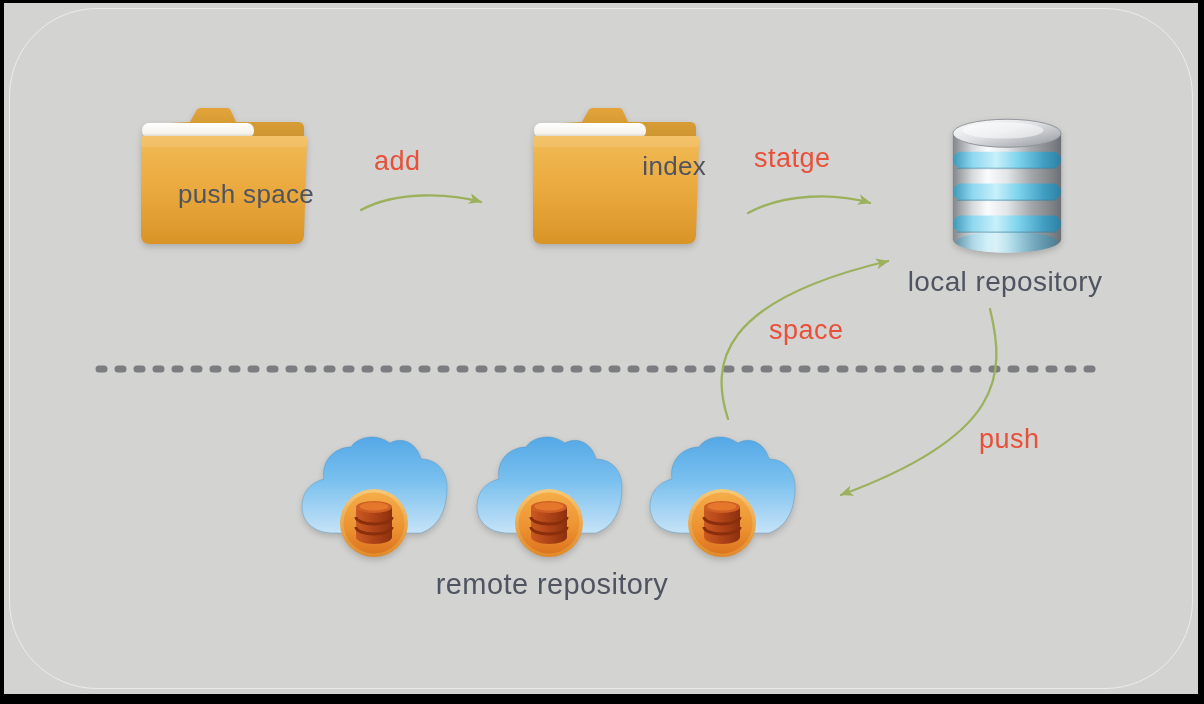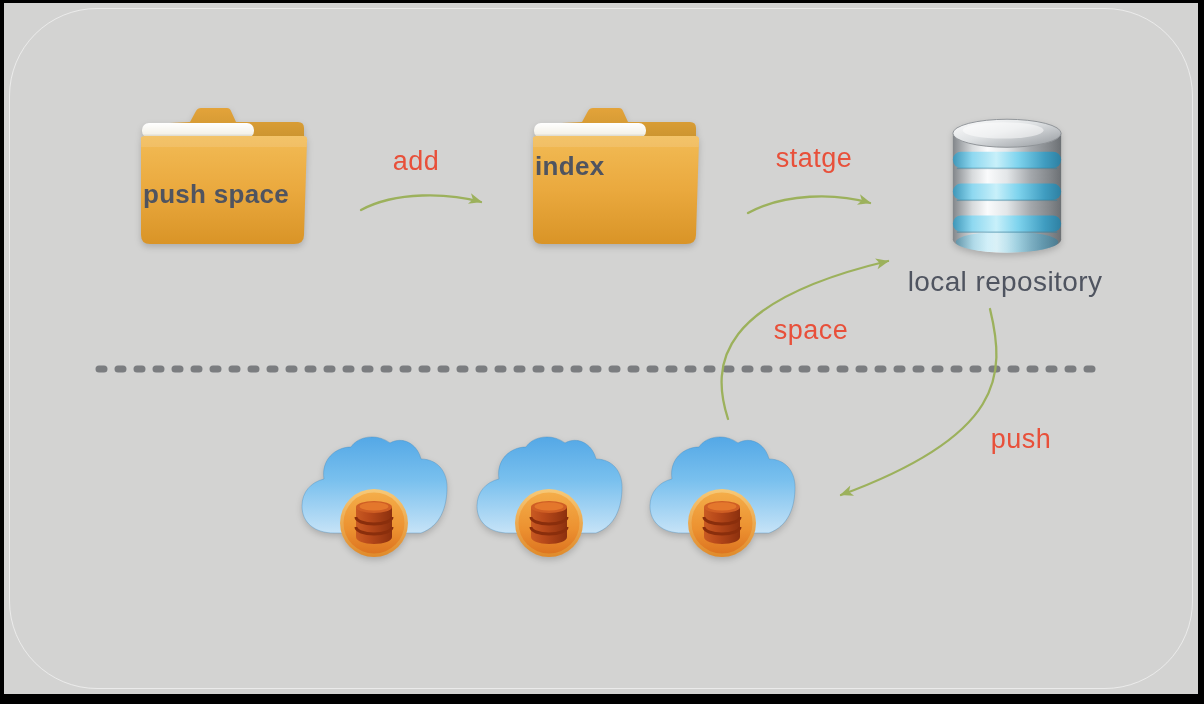--- a/index.html
+++ b/index.html
@@ -30,26 +30,26 @@
   .divider{stroke:var(--divider,#7b7d80);stroke-width:7;stroke-linecap:round;stroke-dasharray:5 14;fill:none;}
   .node{position:absolute;}
   .node svg{display:block;filter:drop-shadow(0 3px 3px rgba(0,0,0,0.18));}
   .node-label{
     position:absolute;text-align:center;
     font-weight:normal;font-size:28px;line-height:30px;
     color:var(--node-label,#515660);letter-spacing:0.4px;
     white-space:nowrap;
   }
   .folder-label{
-    position:absolute;left:9px;width:100%;text-align:left;
-    font-weight:bold;font-size:26px;line-height:31px;
+    position:absolute;left:0;width:100%;text-align:right;
+    font-weight:normal;font-size:26px;line-height:31px;
     color:var(--node-label,#515660);letter-spacing:0.3px;
   }
   .action-label{
-    position:absolute;text-align:center;
+    position:absolute;
     font-size:27px;line-height:30px;
     color:var(--action-label,#e8503a);letter-spacing:0.5px;
     white-space:nowrap;
   }
 </style>
 </head>
 <body>
 
 <div class="frame">
   <div class="canvas">
@@ -227,15 +227,16 @@
             <use href="#cloudIcon"></use>
           </g>
         <g transform="translate(175,0)">
             <use href="#cloudIcon"></use>
           </g>
         <g transform="translate(348,0)">
             <use href="#cloudIcon"></use>
           </g>
       </svg>
     </div>
+    <div class="node-label" style="left:418px;top:566px;width:260px;font-size:29px">remote repository</div>
 
   </div>
 </div>
 
 </body></html>

